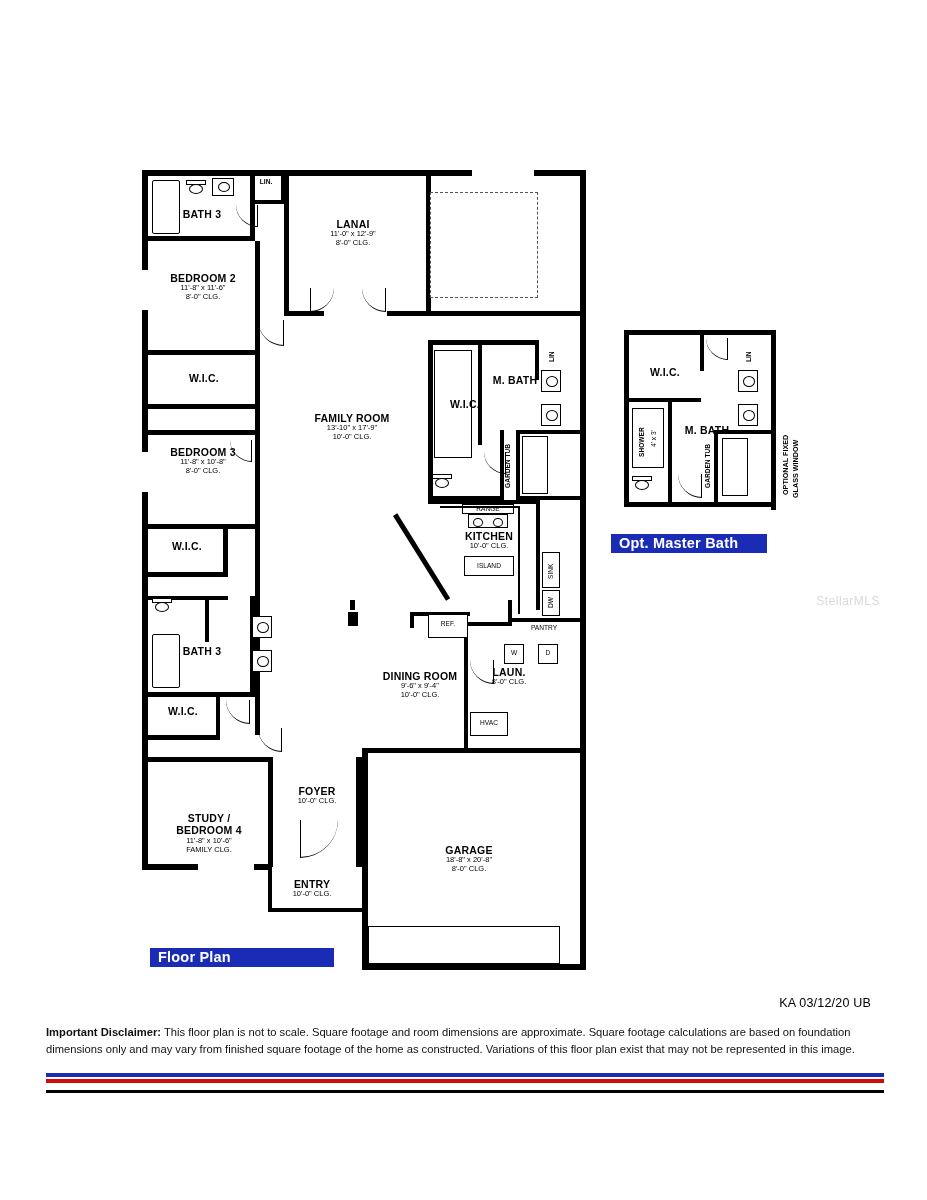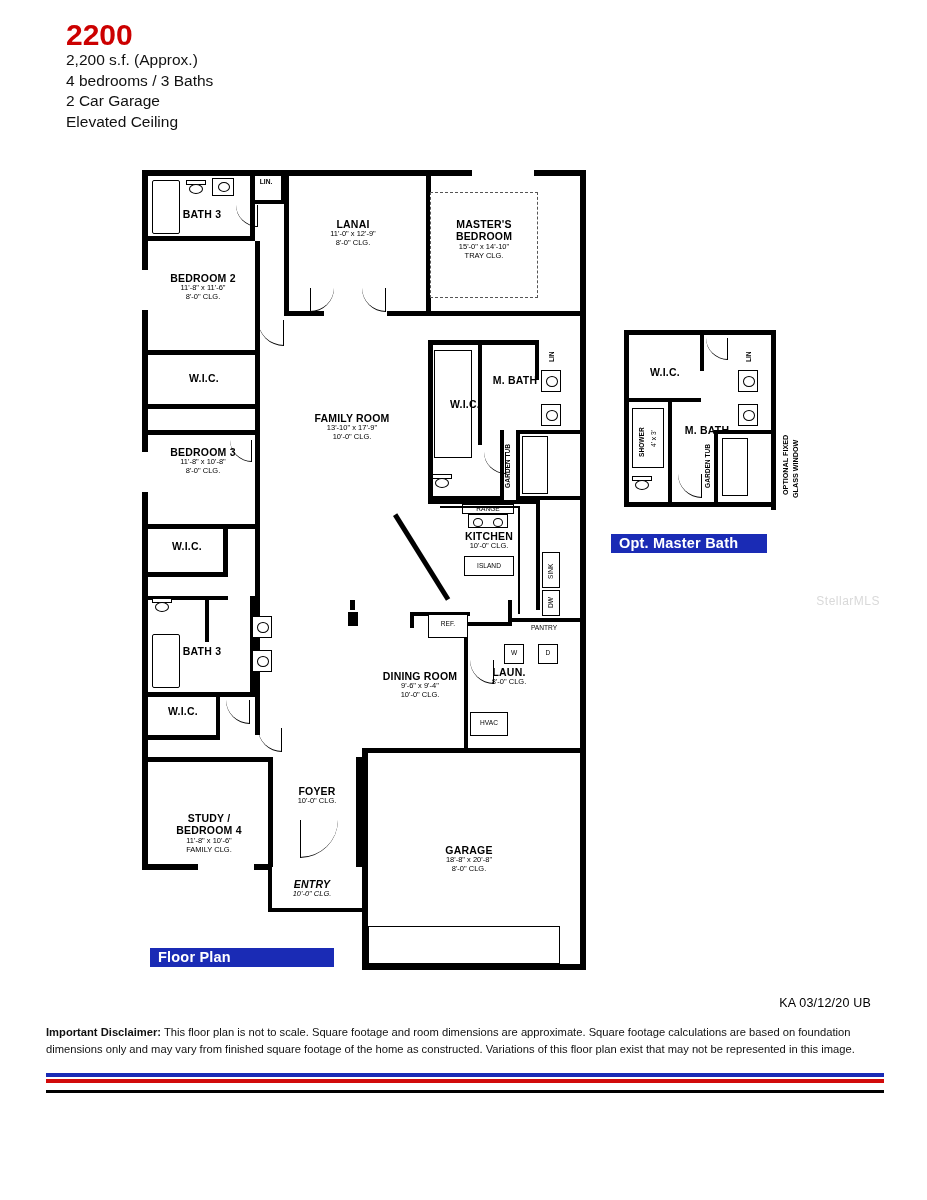--- a/index.html
+++ b/index.html
@@ -45,27 +45,20 @@
   .toilet .tank{position:absolute;left:0;top:0;width:100%;height:5px;border:1px solid #000;box-sizing:border-box;background:#fff;}
   .toilet .bowl{position:absolute;left:15%;top:4px;width:70%;height:10px;border:1px solid #000;border-radius:50%;box-sizing:border-box;background:#fff;}
   .door{position:absolute;border:1px solid #000;border-top:none;border-left:none;border-radius:0 0 0 100%;box-sizing:border-box;}
   .doorR{position:absolute;border:1px solid #000;border-top:none;border-right:none;border-radius:0 0 100% 0;box-sizing:border-box;}
 </style>
 </head>
 <body>
 
 <div class="page">
 
-  <div class="hdr">
-    <div class="sqft">2200</div>
-    <div class="line">2,200 s.f. (Approx.)</div>
-    <div class="line">4 bedrooms / 3 Baths</div>
-    <div class="line">2 Car Garage</div>
-    <div class="line">Elevated Ceiling</div>
-  </div>
 
   <div class="wall" style="left:142px;top:170px;width:444px;height:6px;"></div>
   <div class="wall" style="left:142px;top:170px;width:6px;height:700px;"></div>
   <div class="wall" style="left:142px;top:864px;width:130px;height:6px;"></div>
   <div class="wall" style="left:580px;top:170px;width:6px;height:800px;"></div>
   <div class="wall" style="left:362px;top:964px;width:224px;height:6px;"></div>
   <div class="wall" style="left:362px;top:752px;width:6px;height:218px;"></div>
   <div class="wall" style="left:268px;top:908px;width:100px;height:4px;"></div>
   <div class="wall" style="left:268px;top:864px;width:4px;height:48px;"></div>
 
@@ -188,26 +181,20 @@
   <div class="tiny" style="left:248px;top:178px;width:36px;">
     <b>LIN.</b>
   </div>
 
   <div class="lbl" style="left:288px;top:218px;width:130px;">
     <div class="n">LANAI</div>
     <div class="d">11'-0" x 12'-9"</div>
     <div class="d">8'-0" CLG.</div>
   </div>
 
-  <div class="lbl" style="left:424px;top:218px;width:120px;">
-    <div class="n">MASTER'S</div>
-    <div class="n">BEDROOM</div>
-    <div class="d">15'-0" x 14'-10"</div>
-    <div class="d">TRAY CLG.</div>
-  </div>
 
   <div class="lbl" style="left:148px;top:272px;width:110px;">
     <div class="n">BEDROOM 2</div>
     <div class="d">11'-8" x 11'-6"</div>
     <div class="d">8'-0" CLG.</div>
   </div>
 
   <div class="lbl" style="left:150px;top:372px;width:108px;">
     <div class="n">W.I.C.</div>
   </div>
@@ -302,21 +289,21 @@
     <div class="n">BEDROOM 4</div>
     <div class="d">11'-8" x 10'-6"</div>
     <div class="d">FAMILY CLG.</div>
   </div>
 
   <div class="lbl" style="left:276px;top:785px;width:82px;">
     <div class="n">FOYER</div>
     <div class="d">10'-0" CLG.</div>
   </div>
 
-  <div class="lbl" style="left:272px;top:878px;width:80px;font-style:italic;">
+  <div class="lbl" style="left:272px;top:878px;width:80px;">
     <div class="n">ENTRY</div>
     <div class="d">10'-0" CLG.</div>
   </div>
 
   <div class="lbl" style="left:414px;top:828px;width:110px;margin-top:16px;">
     <div class="n">GARAGE</div>
     <div class="d">18'-8" x 20'-8"</div>
     <div class="d">8'-0" CLG.</div>
   </div>
 

